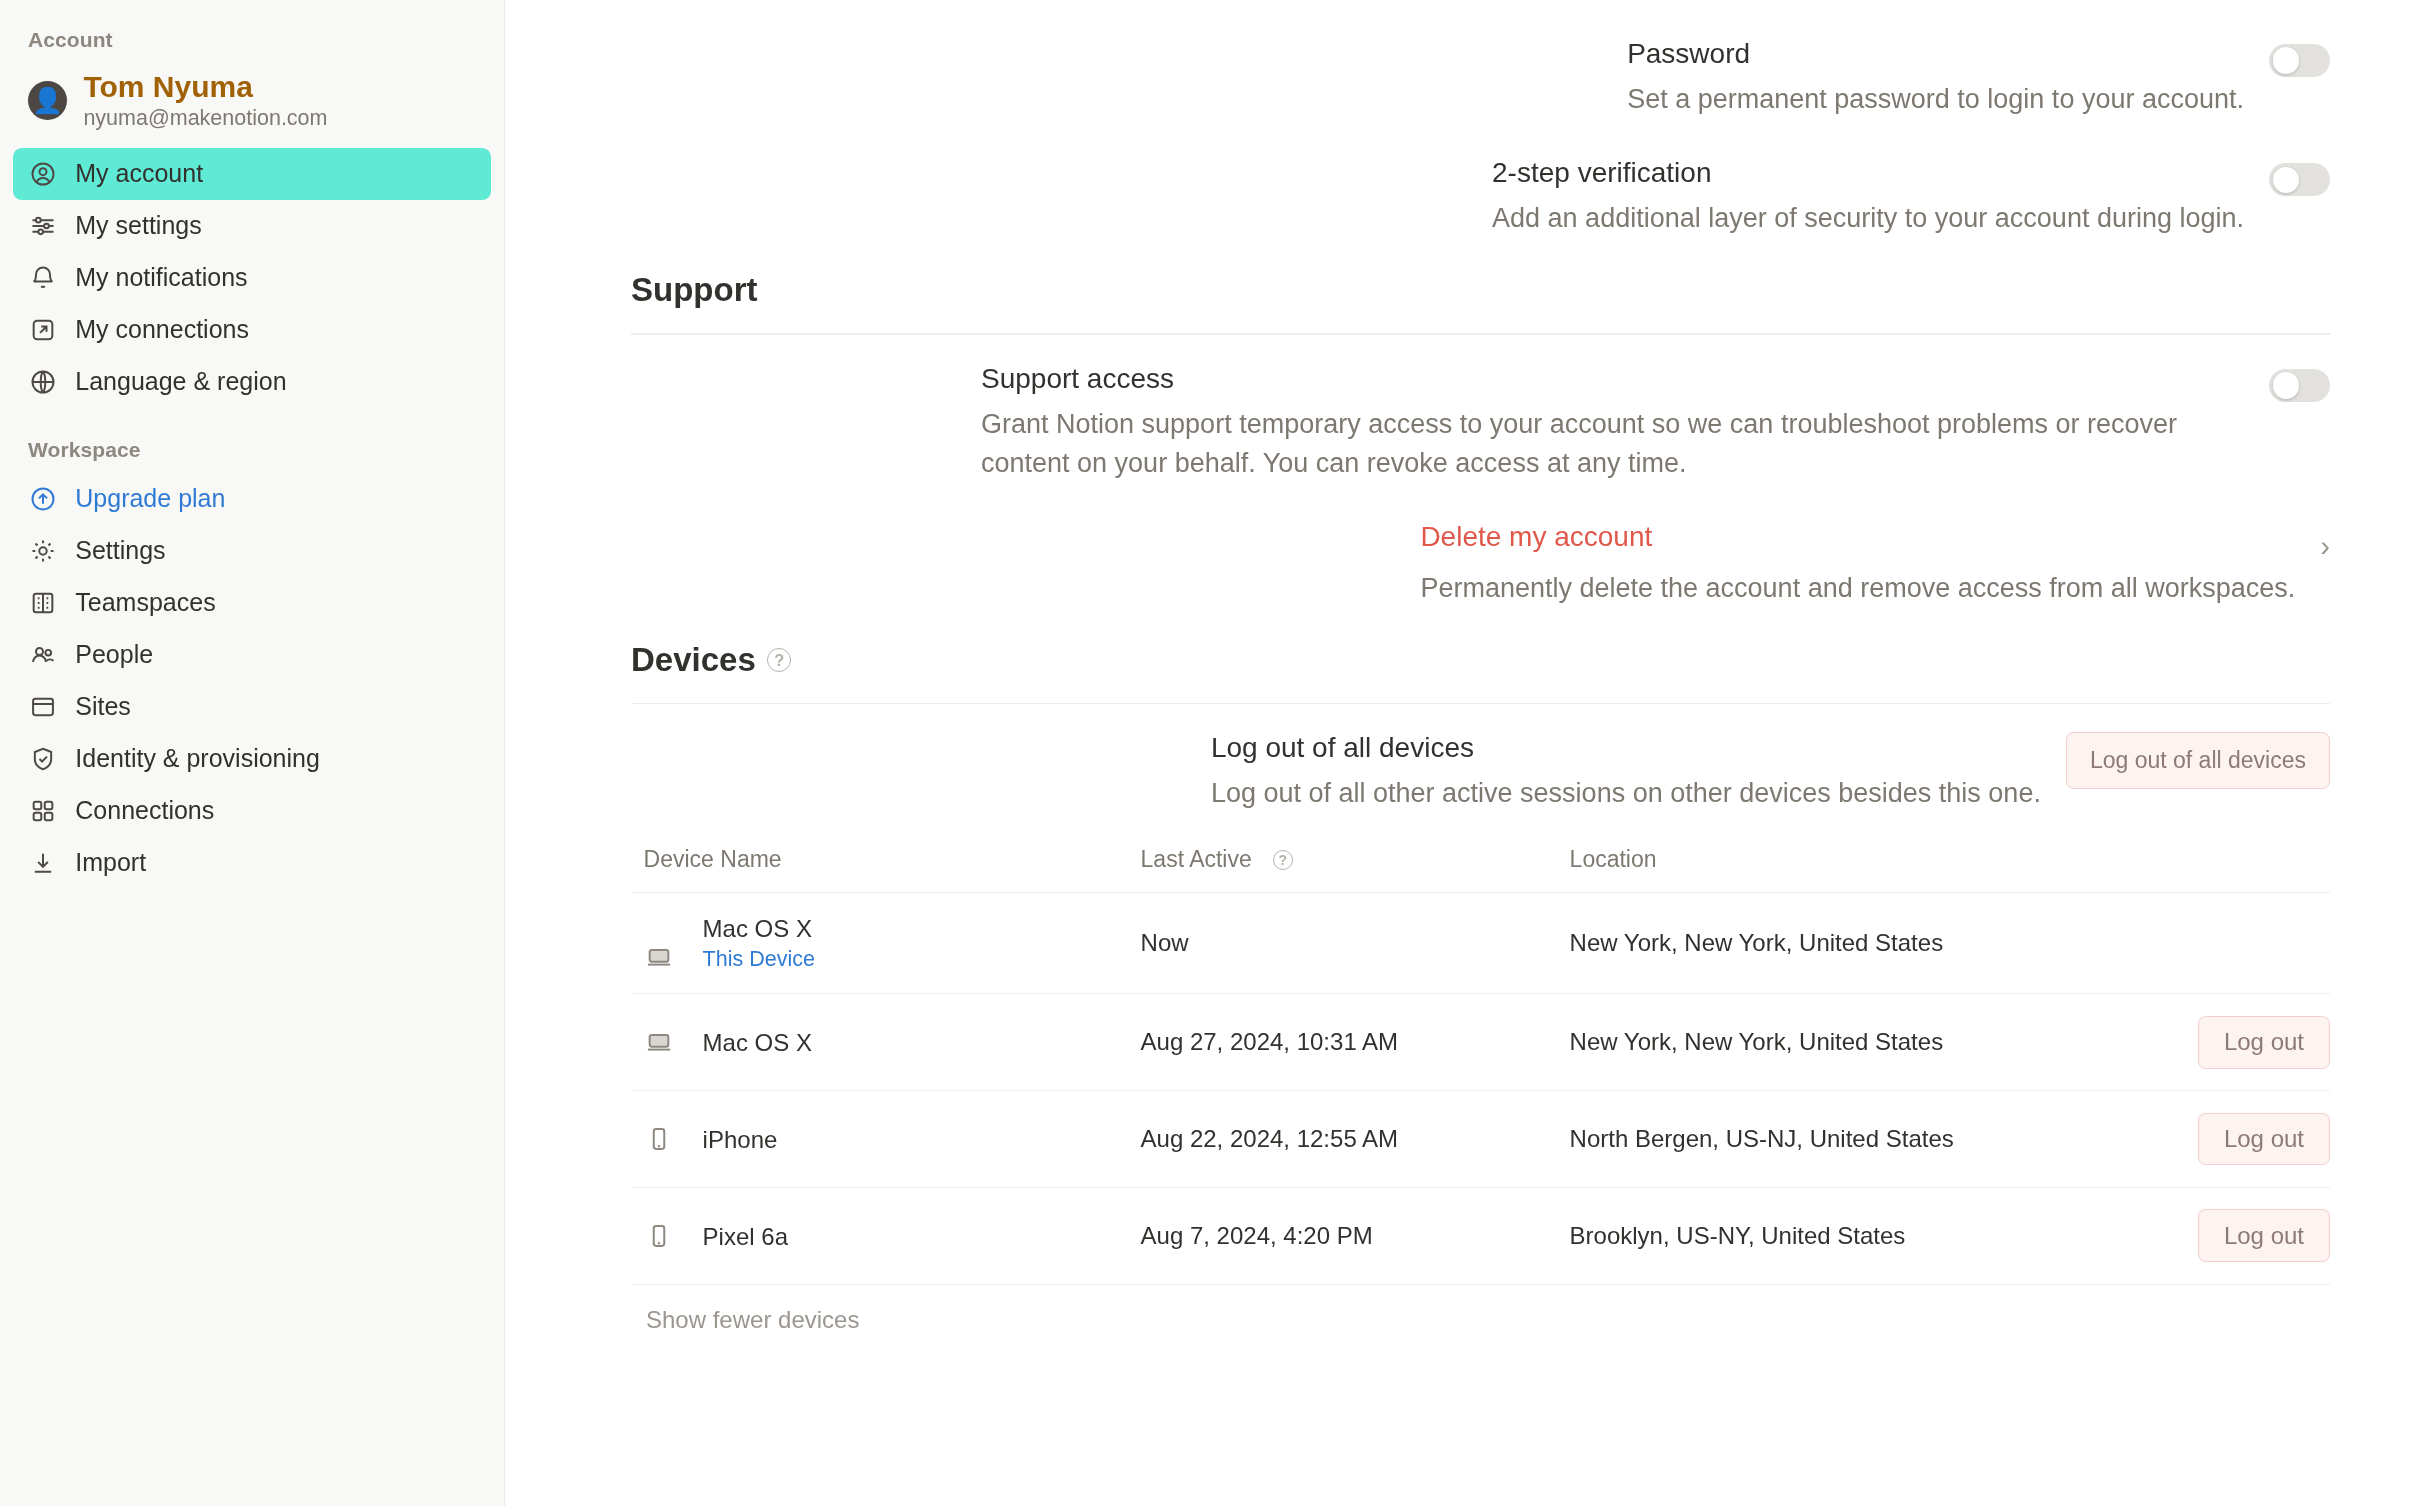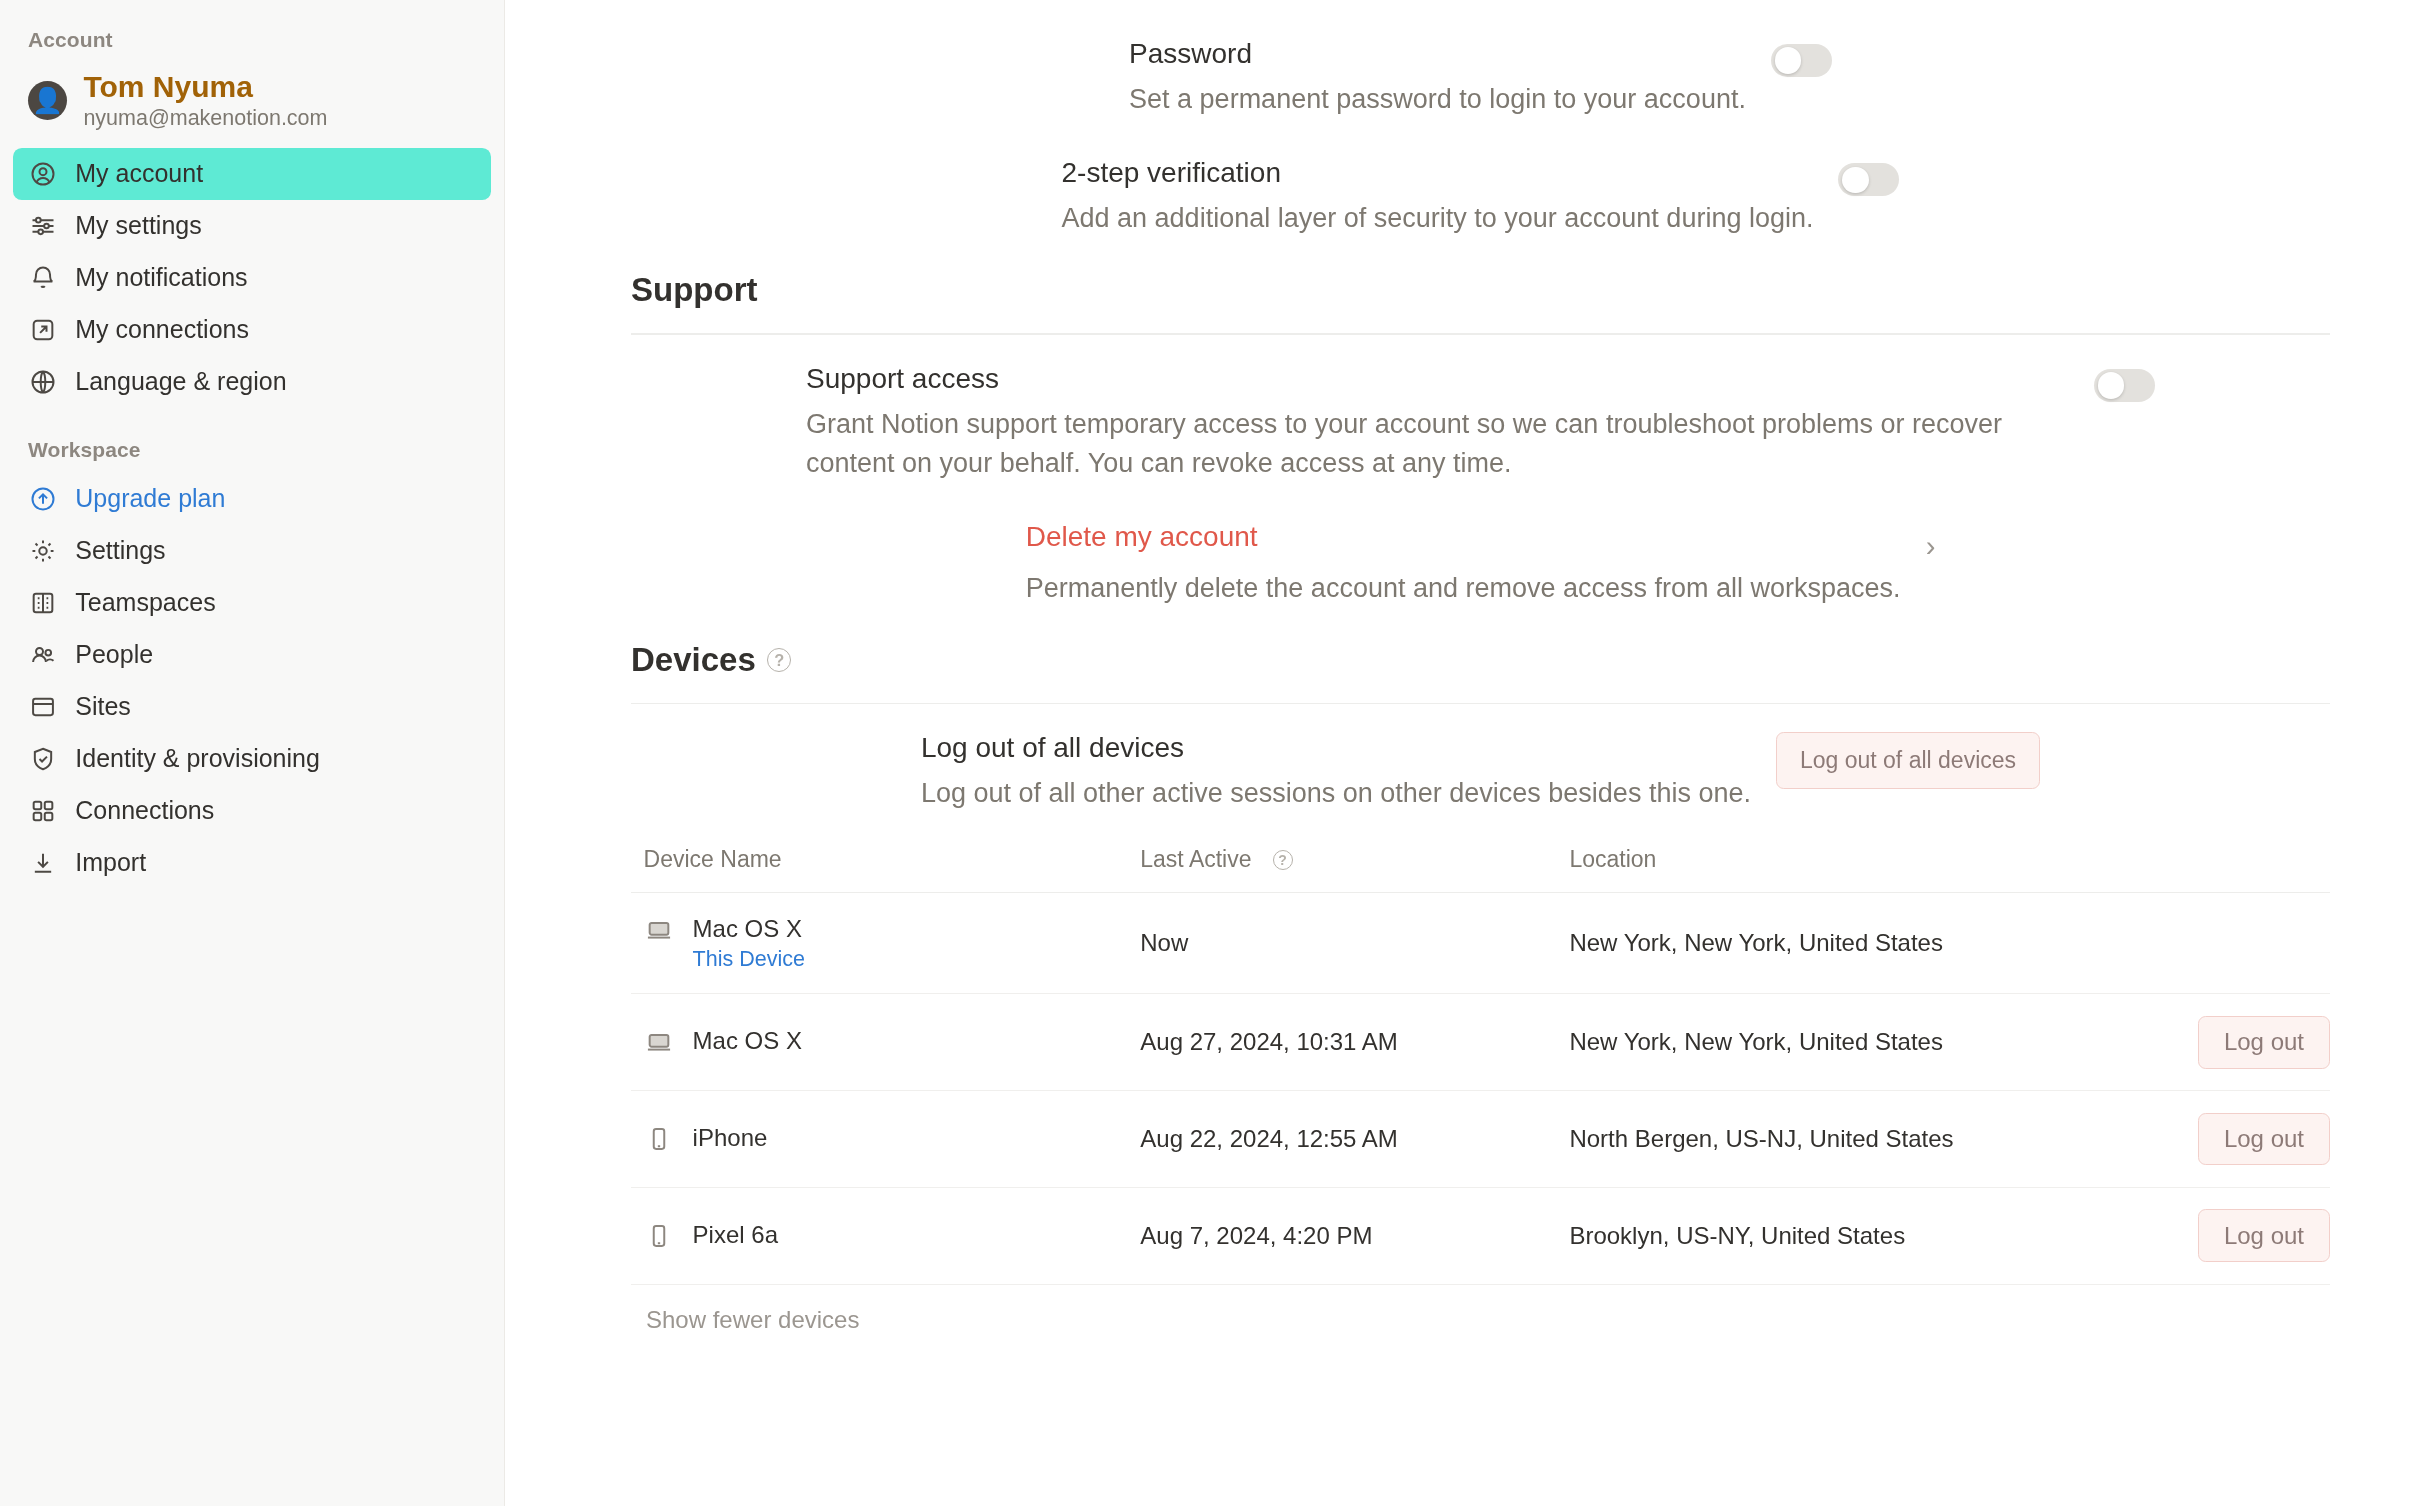--- a/index.html
+++ b/index.html
@@ -89,21 +89,21 @@
     flex: 1;
     position: relative;
     padding: 38px 76px 0 126px;
     overflow: hidden;
   }
   .content { max-width: 1699px; }
 
   .row {
     display: flex;
     align-items: flex-start;
-    justify-content: center;
+    justify-content: flex-end;
     gap: 25px;
     padding: 0 0 10px 0;
   }
   .row-text { max-width: 1263px; }
   .row-title {
     font-size: 28px;
     color: #33312e;
     margin-bottom: 10px;
   }
   .row-desc {
@@ -215,22 +215,22 @@
   table.devices th.c-act { width: 265px; }
   table.devices td {
     padding: 21.5px 0;
     border-bottom: 1.3px solid #f0efed;
     vertical-align: middle;
     font-size: 24px;
     color: #33312e;
   }
   .dev-cell {
     display: flex;
-    align-items: flex-start;
-    gap: 19px;
+    align-items: flex-end;
+    gap: 29px;
     padding-left: 12.6px;
   }
   .dev-name-wrap { display: flex; flex-direction: column; gap: 3.8px; }
   .this-device {
     font-size: 21.5px;
     color: #2f7bd4;
     cursor: pointer;
   }
   .act-cell { text-align: right; padding-right: 6.3px; }
   .th-active-wrap { display: flex; align-items: center; gap: 21px; }

